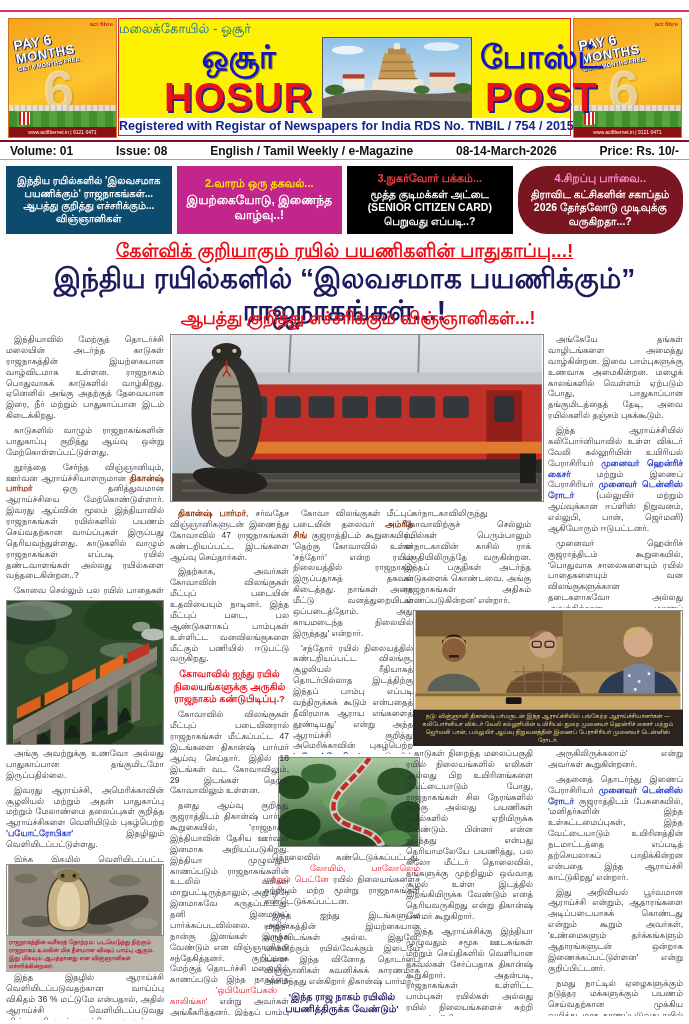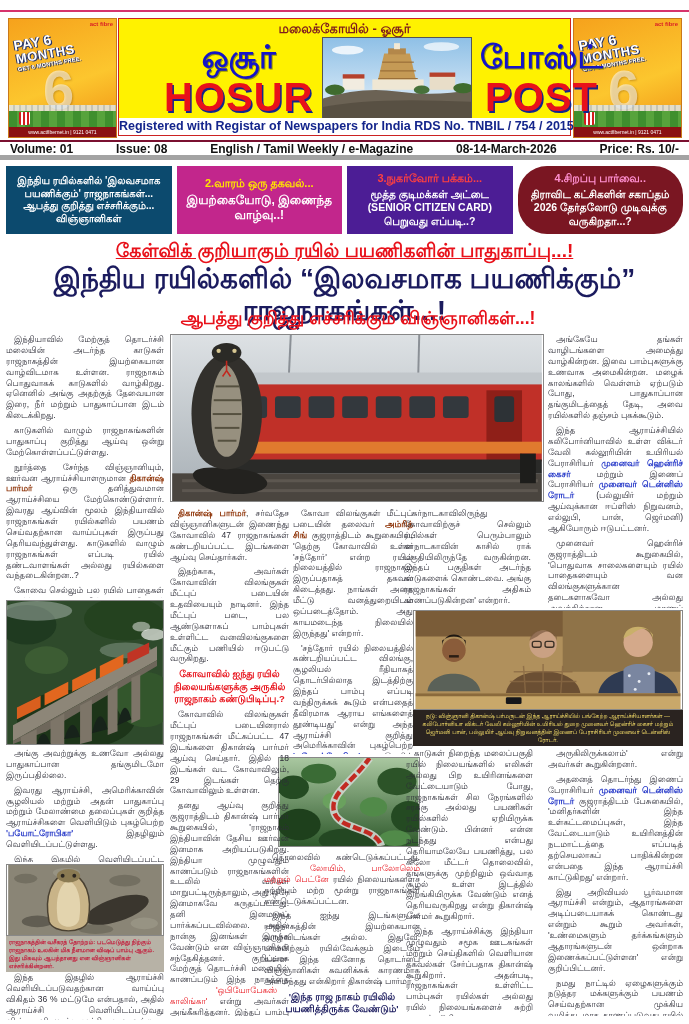--- a/index.html
+++ b/index.html
@@ -20,30 +20,30 @@
   .ad .six{position:absolute;left:34px;top:38px;font-size:56px;font-weight:bold;color:rgba(255,255,255,.55);
            text-shadow:1px 1px 2px rgba(120,70,0,.35);}
   .ad .stands{position:absolute;left:0;bottom:24px;width:100%;height:8px;background:repeating-linear-gradient(90deg,#dfe9f2 0 4px,#b9c9d8 4px 6px);opacity:.8;}
   .ad .field{position:absolute;left:0;bottom:10px;width:100%;height:16px;
              background:repeating-linear-gradient(90deg,#3f8f2e 0 8px,#57a33c 8px 16px);}
   .ad .popcorn{position:absolute;left:10px;bottom:12px;width:11px;height:13px;
                background:repeating-linear-gradient(90deg,#d21d1d 0 2px,#fff 2px 4px);border-radius:1px 1px 2px 2px;}
   .ad .contact{position:absolute;left:0;bottom:0;width:100%;height:10px;background:#8b1113;color:#fff;
                font-size:5px;line-height:10px;text-align:center;white-space:nowrap;}
   .masthead{left:118px;top:18px;width:453px;height:118px;background:#fff200;border:1px solid #cc2222;box-sizing:border-box;}
-  .locality{position:absolute;left:0;top:2px;width:100%;text-align:center;font-size:13px;font-weight:bold;color:#7f1d1d;}
+  .locality{position:absolute;left:0;top:2px;width:100%;font-size:13px;font-weight:normal;color:#0369a1;}
   .mast-row{position:absolute;left:0;top:18px;width:100%;display:flex;justify-content:space-between;align-items:center;padding:0 6px;box-sizing:border-box;margin-left:39px;}
   .title-block{text-align:center;line-height:1;}
   .t-tamil{font-size:32px;font-weight:bold;color:#1414c8;text-shadow:1px 1px 0 #9a9a00;}
   .t-eng{font-size:40px;font-weight:bold;color:#e8111a;text-shadow:1.5px 1.5px 0 #14258c;letter-spacing:1px;margin-top:4px;}
   .temple{width:148px;height:82px;border:1px solid #555;background:#bcd7ea;flex:0 0 auto;}
   .reg-line{position:absolute;left:0;bottom:0;width:100%;height:17px;background:#ffffff;
             font-size:12.5px;font-weight:bold;color:#14258c;text-align:center;line-height:17px;white-space:nowrap;}
   
-  .info-bar{left:0;top:140px;width:689px;height:20px;border-top:2px solid #7a1030;border-bottom:5px solid #a3a3a3;
+  .info-bar{left:0;top:140px;width:689px;height:20px;border-top:2px solid #7a1030;border-bottom:1px solid #a3a3a3;
             display:flex;justify-content:space-between;align-items:center;padding:0 10px;box-sizing:border-box;
             font-size:12px;font-weight:bold;color:#111;background:#fff;}
   
   .teasers{left:6px;top:166px;width:677px;height:68px;display:flex;gap:5px;}
   .teaser{flex:1;color:#fff;text-align:center;padding:3px 4px;box-sizing:border-box;display:flex;flex-direction:column;justify-content:center;}
   .teaser .hd{font-size:11px;font-weight:bold;margin-bottom:2px;}
   .teaser .bd{font-size:10.5px;font-weight:bold;line-height:1.25;}
   .teaser.t1 .bd{font-size:10px;}
   .teaser.t2 .bd{font-size:12px;}
   
@@ -149,21 +149,21 @@
 
 <div class="abs teasers">
   <div class="teaser t1" style="background: #0c4a6e;">
 
     <div class="bd" style="color: rgb(255, 255, 255);">இந்திய ரயில்களில் 'இலவசமாக பயணிக்கும்' ராஜநாகங்கள்... ஆபத்து குறித்து எச்சரிக்கும்... விஞ்ஞானிகள்</div>
   </div>
   <div class="teaser t2" style="background: rgb(194, 38, 140);">
     <div class="hd" style="color: rgb(255, 228, 0);">2.வாரம் ஒரு தகவல்...</div>
     <div class="bd" style="color: rgb(255, 255, 255);">இயற்கையோடு, இணைந்த வாழ்வு..!</div>
   </div>
-  <div class="teaser t3" style="background: #4c1d95;">
+  <div class="teaser t3" style="background: #000000;">
     <div class="hd" style="color: rgb(255, 64, 64);">3.நுகர்வோர் பக்கம்...</div>
     <div class="bd" style="color: rgb(255, 255, 255);">மூத்த குடிமக்கள் அட்டை (SENIOR CITIZEN CARD) பெறுவது எப்படி..?</div>
   </div>
   <div class="teaser t4" style="background: rgb(122, 22, 34); border-radius: 29px;">
     <div class="hd" style="color: rgb(255, 143, 208);">4.சிறப்பு பார்வை..</div>
     <div class="bd" style="color: rgb(255, 255, 255);">திராவிட கட்சிகளின் சகாப்தம் 2026 தேர்தலோடு முடிவுக்கு வருகிறதா...?</div>
   </div>
 </div>
 
 <div class="abs kicker">கேள்விக் குறியாகும் ரயில் பயணிகளின் பாதுகாப்பு...!</div>

